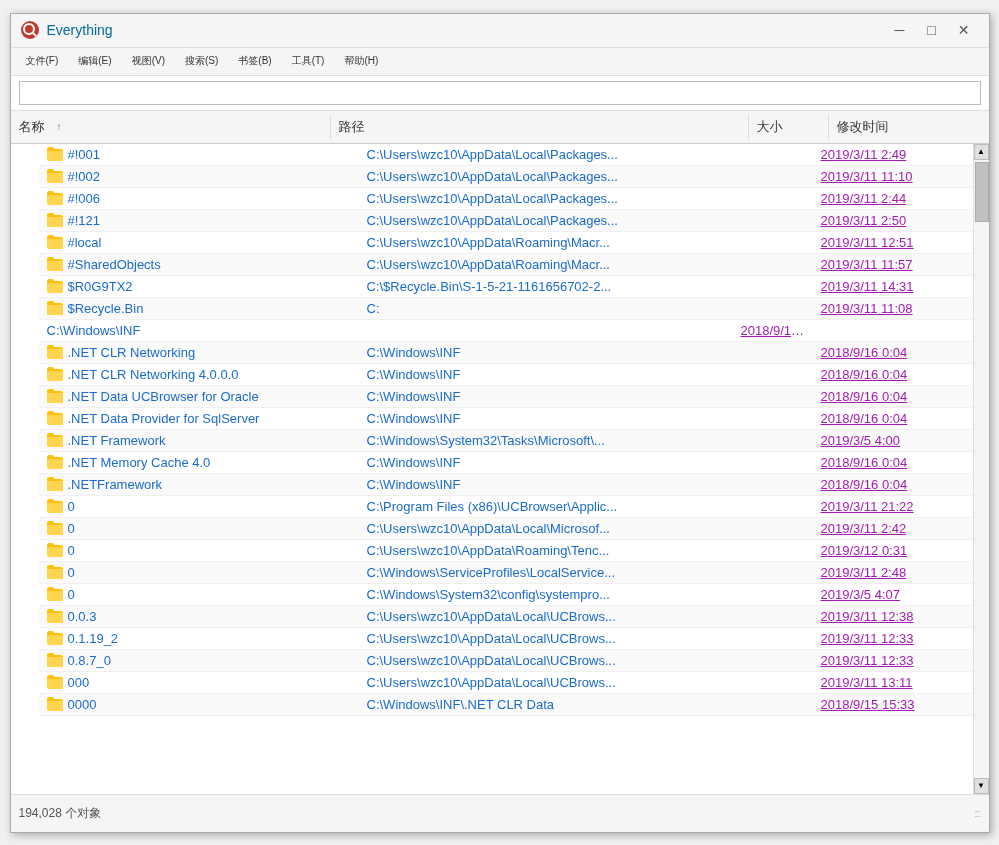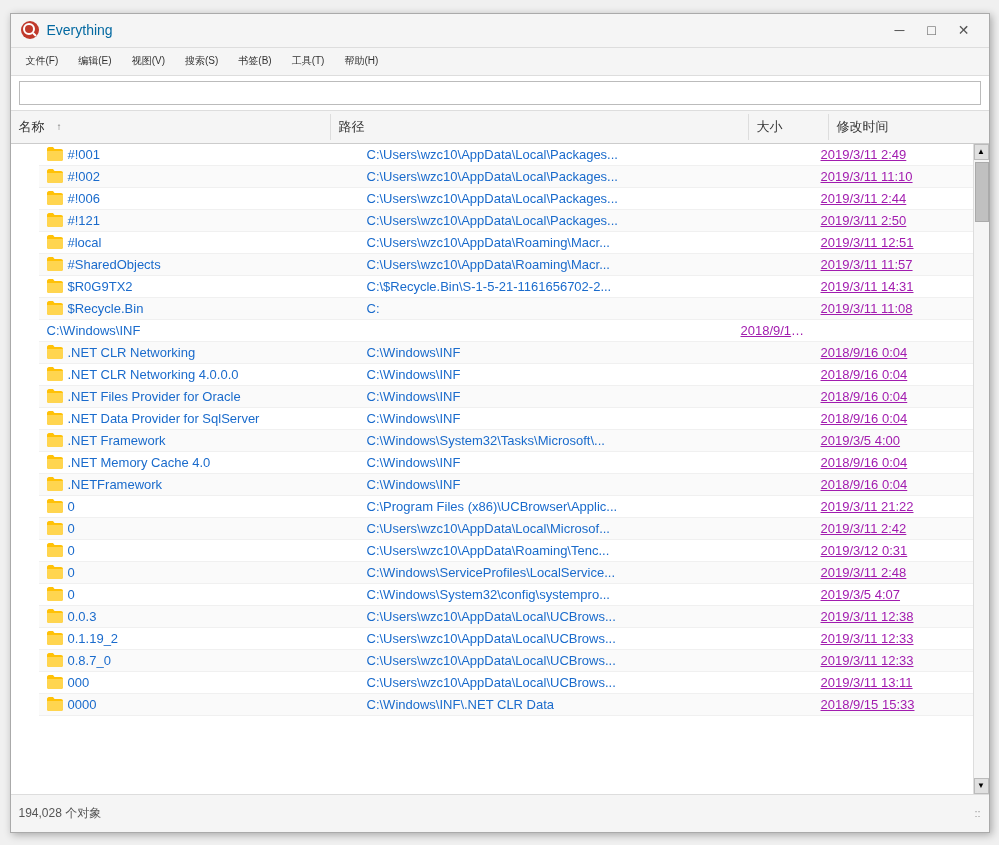--- a/index.html
+++ b/index.html
@@ -391,21 +391,21 @@
       <div class="table-cell cell-path">C:\Windows\INF</div>
       <div class="table-cell cell-size"></div>
       <div class="table-cell cell-date">2018/9/16 0:04</div>
     </div>
           <div class="table-row">
       <div class="table-cell cell-name">
         <svg width="16" height="14" viewBox="0 0 16 14" fill="none" xmlns="http://www.w3.org/2000/svg">
       <path d="M0 2C0 1.1 0.9 0 2 0H6L7.5 2H14C15.1 2 16 2.9 16 4V12C16 13.1 15.1 14 14 14H2C0.9 14 0 13.1 0 12V2Z" fill="#FFC107"></path>
       <path d="M0 4H16V12C16 13.1 15.1 14 14 14H2C0.9 14 0 13.1 0 12V4Z" fill="#FFD54F"></path>
     </svg>
-        <span>.NET Files Provider for Oracle</span>
+        <span>.NET Data UCBrowser for Oracle</span>
       </div>
       <div class="table-cell cell-path">C:\Windows\INF</div>
       <div class="table-cell cell-size"></div>
       <div class="table-cell cell-date">2018/9/16 0:04</div>
     </div>
           <div class="table-row">
       <div class="table-cell cell-name">
         <svg width="16" height="14" viewBox="0 0 16 14" fill="none" xmlns="http://www.w3.org/2000/svg">
       <path d="M0 2C0 1.1 0.9 0 2 0H6L7.5 2H14C15.1 2 16 2.9 16 4V12C16 13.1 15.1 14 14 14H2C0.9 14 0 13.1 0 12V2Z" fill="#FFC107"></path>
       <path d="M0 4H16V12C16 13.1 15.1 14 14 14H2C0.9 14 0 13.1 0 12V4Z" fill="#FFD54F"></path>

